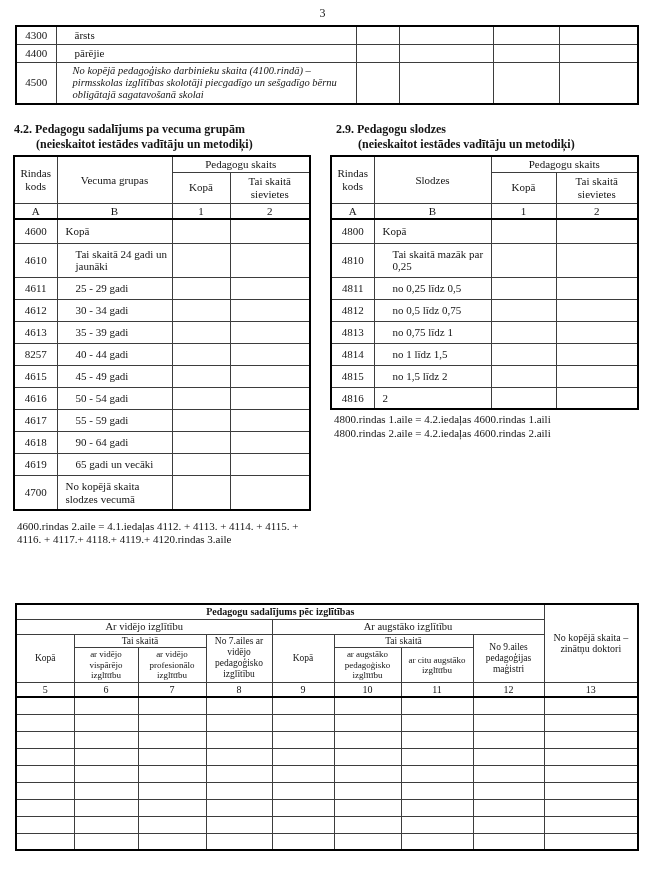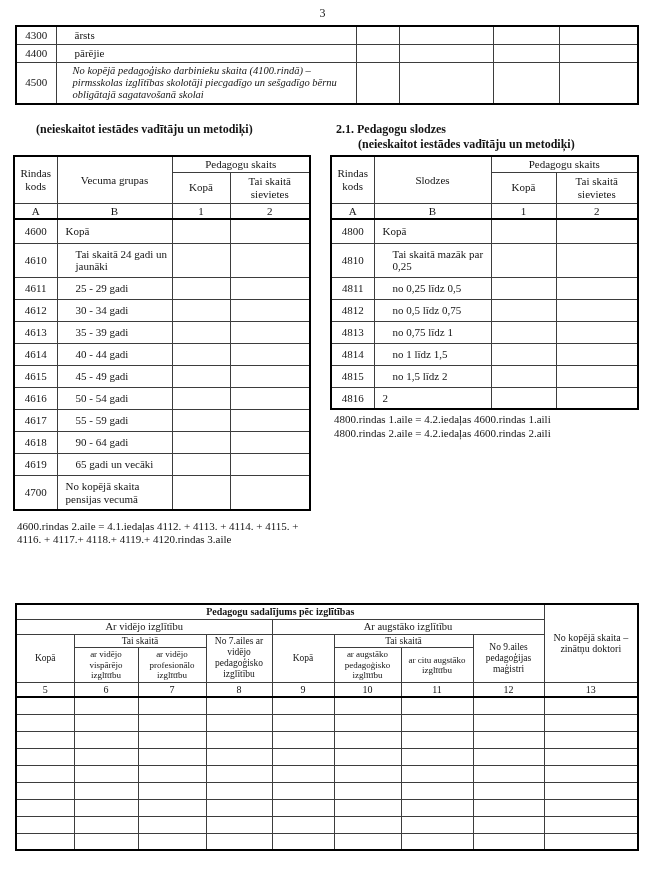--- a/index.html
+++ b/index.html
@@ -94,20 +94,21 @@
         <td></td>
         <td></td>
         <td></td>
         <td></td>
       </tr>
     </tbody>
       </table>
   </div>
 
   <div class="sec-head" style="left:14px; top:122px; width:310px;">
+    <div><span>4.2.</span> <span>Pedagogu sadalījums pa vecuma grupām</span></div>
     <div class="l2">(neieskaitot iestādes vadītāju un metodiķi)</div>
   </div>
 
   <div class="sec-table-wrap" style="left:13px; width:296px;">
     <table class="frame">
       <colgroup>
           <col style="width:43px">
           <col style="width:115px">
           <col style="width:58px">
           <col style="width:80px">
@@ -152,21 +153,21 @@
         <td></td>
             <td></td>
       </tr>
       <tr class="drow">
         <td class="ctr">4613</td>
         <td class="lbl ind">35 - 39 gadi</td>
         <td></td>
             <td></td>
       </tr>
       <tr class="drow">
-        <td class="ctr">4614</td>
+        <td class="ctr">8257</td>
         <td class="lbl ind">40 - 44 gadi</td>
         <td></td>
             <td></td>
       </tr>
       <tr class="drow">
         <td class="ctr">4615</td>
         <td class="lbl ind">45 - 49 gadi</td>
         <td></td>
             <td></td>
       </tr>
@@ -189,34 +190,34 @@
             <td></td>
       </tr>
       <tr class="drow">
         <td class="ctr">4619</td>
         <td class="lbl ind">65 gadi un vecāki</td>
         <td></td>
             <td></td>
       </tr>
       <tr class="drow drow-tall2">
         <td class="ctr">4700</td>
-        <td class="lbl">No kopējā skaita pensijas vecumā</td>
+        <td class="lbl">No kopējā skaita slodzes vecumā</td>
         <td></td>
             <td></td>
       </tr>
     </tbody>
       </table>
   </div>
 
   <div class="notes" style="left:17px; top:520px; width:304px;">
     <p>4600.rindas 2.aile = 4.1.iedaļas 4112. + 4113. + 4114. + 4115. + 4116. + 4117.+ 4118.+ 4119.+ 4120.rindas 3.aile</p>
   </div>
 
   <div class="sec-head" style="left:336px; top:122px; width:305px;">
-    <div><span>2.1.</span> <span>Pedagogu slodzes</span></div>
+    <div><span>2.9.</span> <span>Pedagogu slodzes</span></div>
     <div class="l2">(neieskaitot iestādes vadītāju un metodiķi)</div>
   </div>
 
   <div class="sec-table-wrap" style="left:330px; width:307px;">
     <table class="frame">
       <colgroup>
           <col style="width:43px">
           <col style="width:117px">
           <col style="width:65px">
           <col style="width:82px">

